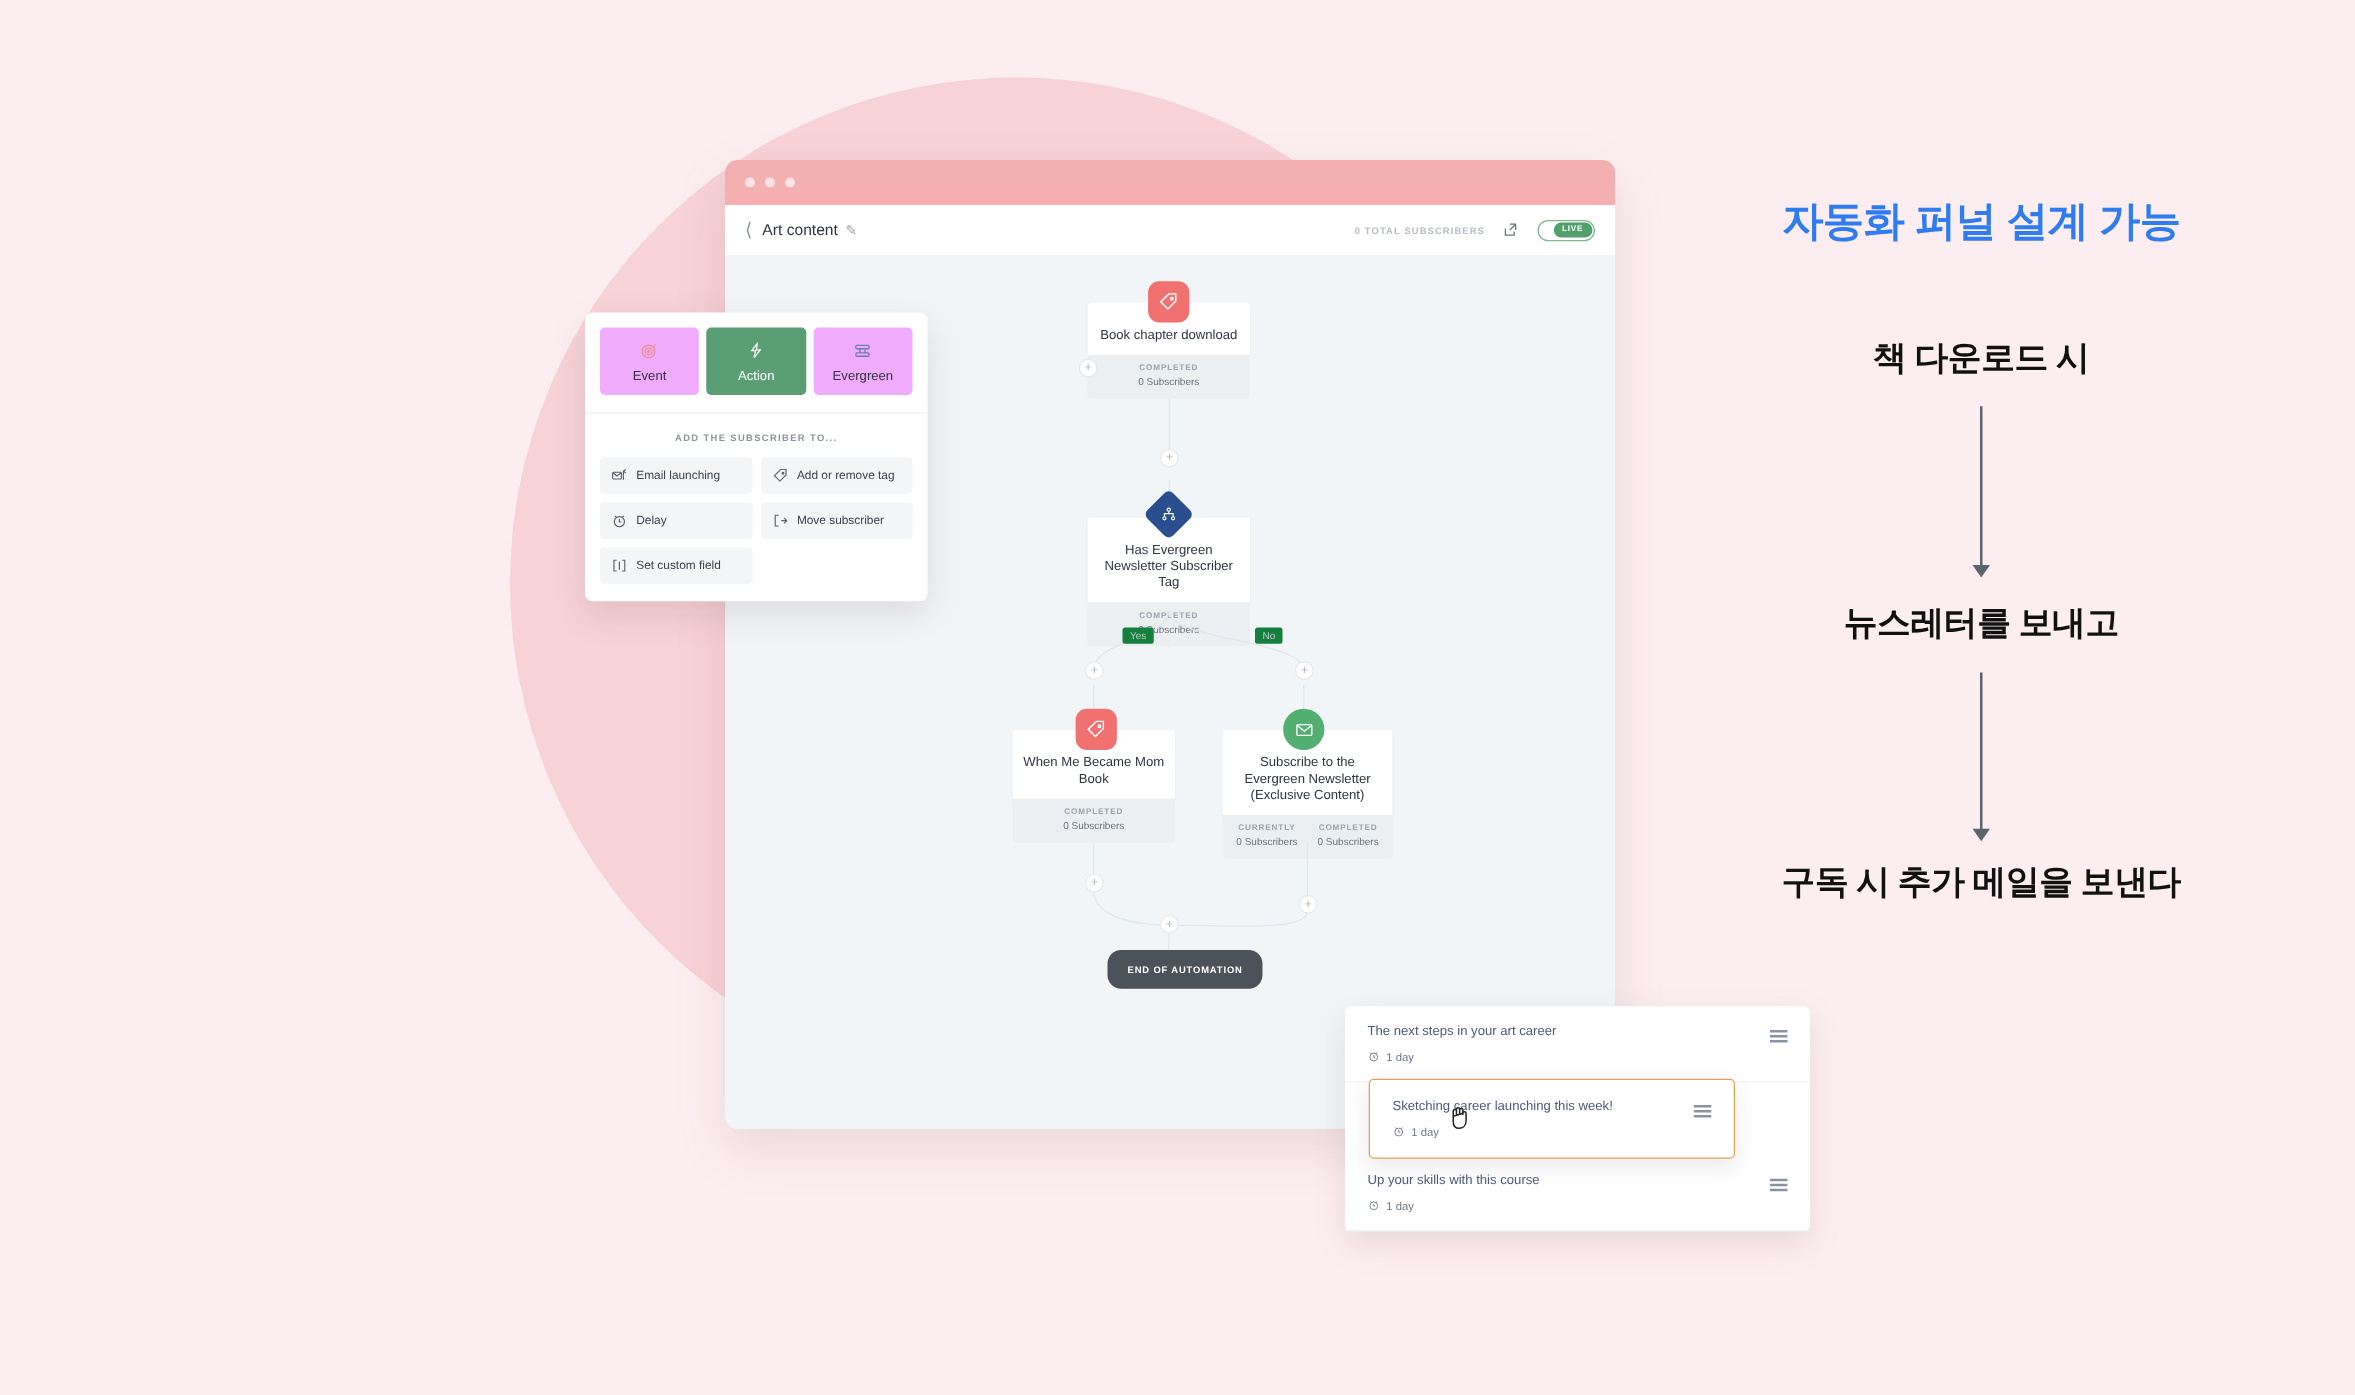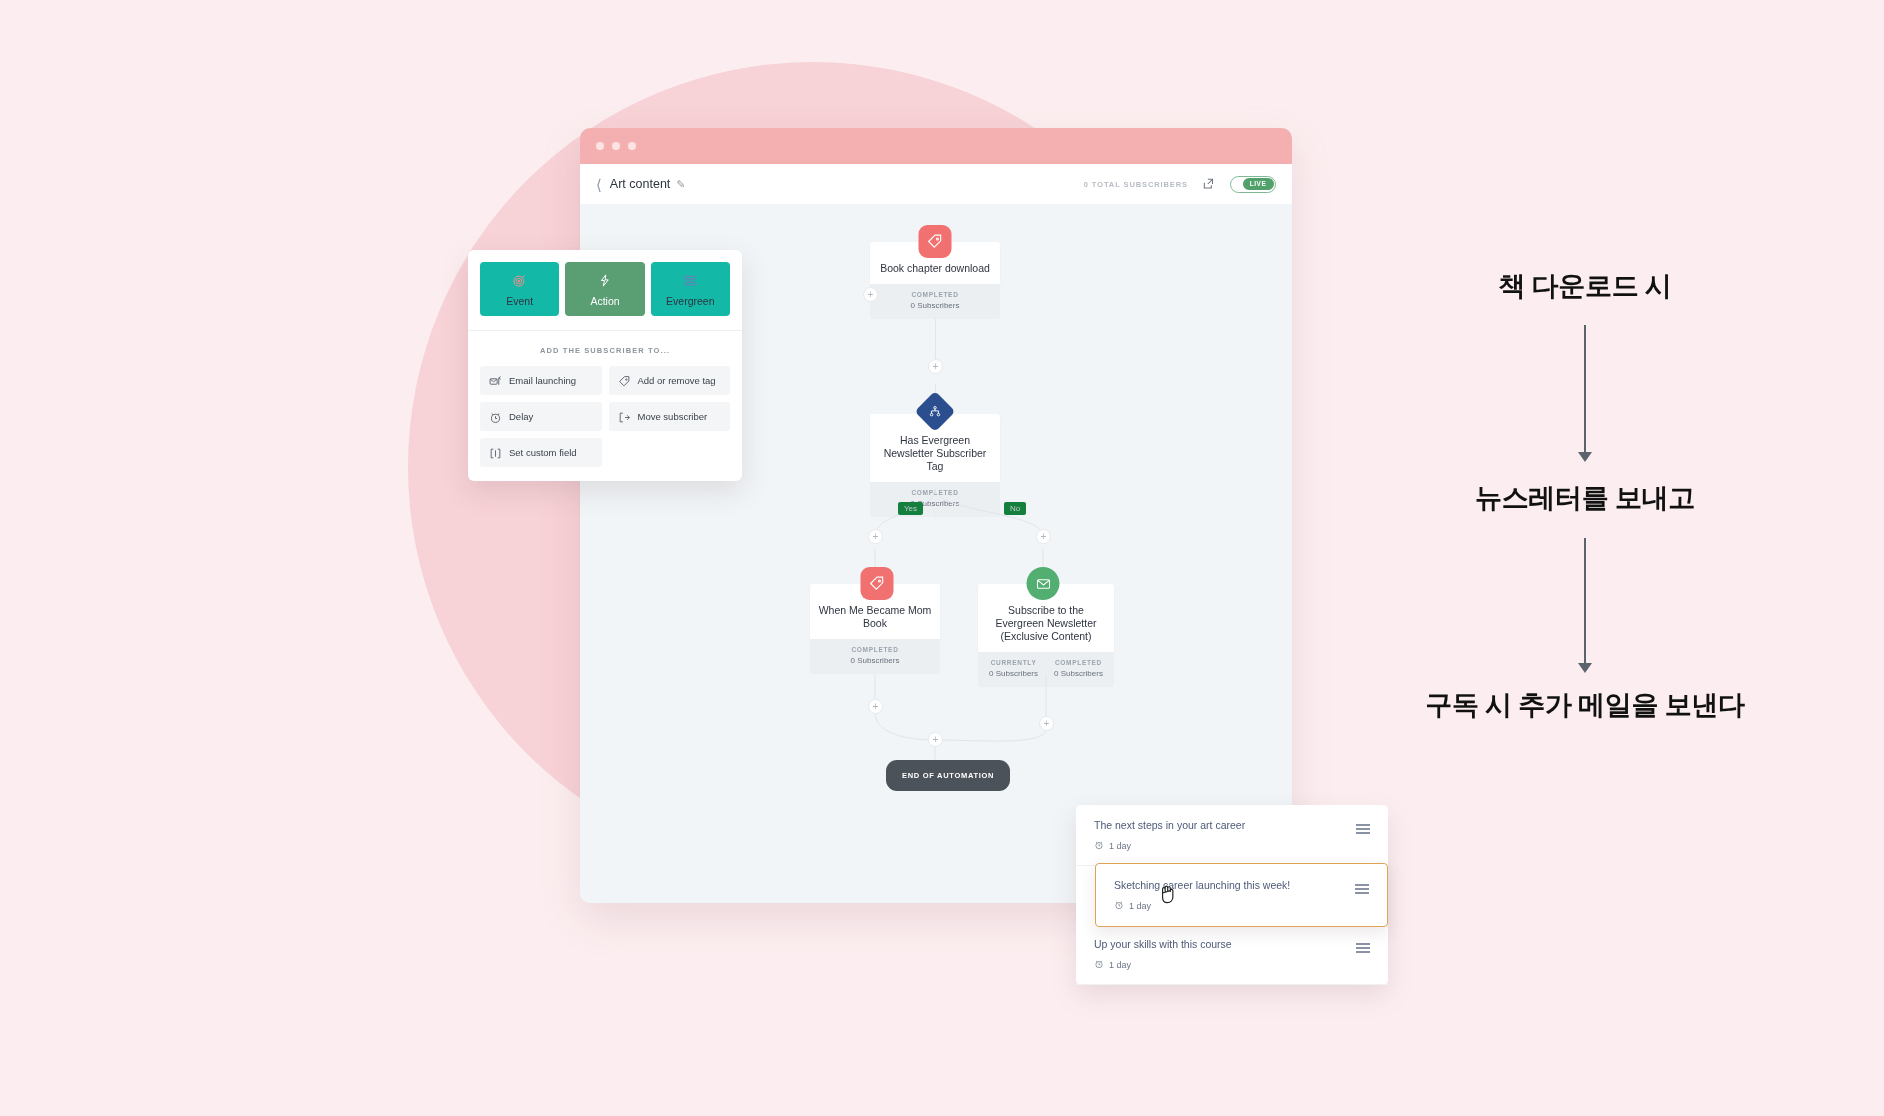--- a/index.html
+++ b/index.html
@@ -118,21 +118,21 @@
 
   
   .action-panel {
     position: absolute; left: 468px; top: 250px;
     width: 274px; background: #fff; border-radius: 6px;
     box-shadow: 0 10px 28px rgba(120,90,100,.16);
     z-index: 6; overflow: hidden;
   }
   .tabs { display: flex; gap: 6px; padding: 12px 12px 14px; }
   .tab {
-    flex: 1; border-radius: 4px; background: #14b8a6;
+    flex: 1; border-radius: 4px; background: #f0abfc;
     padding: 10px 2px 9px; text-align: center;
   }
   .tab.active { background: #5a9e73; }
   .tab-label { font-size: 10.5px; color: #2e3440; margin-top: 6px; display: block; }
   .tab.active .tab-label { color: #fff; }
   .tab-ic { height: 17px; display: flex; align-items: center; justify-content: center; }
   .panel-div { height: 1px; background: #edeff1; }
   .panel-section-title {
     text-align: center; font-size: 7.5px; letter-spacing: 1.1px;
     color: #8c949d; font-weight: 700; padding: 15px 0 11px;
@@ -143,21 +143,21 @@
   .opt {
     width: calc(50% - 3.5px); background: #f3f5f7; border-radius: 3px;
     padding: 8px 9px; display: flex; align-items: center; gap: 7px;
   }
   .opt-label { font-size: 9.5px; color: #3b424a; }
   .opt-ic { width: 13px; height: 13px; color: #5a616a; flex: none; }
 
   
   .email-card {
     position: absolute; left: 1076px; top: 805px;
-    width: 312px; background: #fff; border-radius: 5px;
+    width: 372px; background: #fff; border-radius: 5px;
     box-shadow: 0 10px 26px rgba(120,90,100,.15);
     z-index: 7;
   }
   .email-row {
     padding: 14px 18px 13px; border-bottom: 1px solid #f0f1f3;
     display: flex; align-items: flex-start;
   }
   .email-row:last-child { border-bottom: none; }
   .email-subject { font-size: 10.5px; color: #4d5a78; line-height: 1.3; }
   .email-meta {
@@ -527,20 +527,21 @@
   </div>
 </div>
 
 <div class="cursor-hand">
   <svg viewBox="0 0 24 26" width="22" height="26">
     <path d="M5 13V8.5a1.4 1.4 0 012.8 0V12m0-1V7a1.4 1.4 0 012.8 0v4.5m0-1V7.6a1.4 1.4 0 012.8 0V12m0-1.6a1.4 1.4 0 012.8 0V17c0 4-2.6 6.5-6 6.5S5 21 5 17.5V13z" fill="#fff" stroke="#222" stroke-width="1.3" stroke-linejoin="round"></path>
   </svg>
 </div>
 
 <div class="right-col">
+  <div class="kr-head">자동화 퍼널 설계 가능</div>
   <div class="kr-1">책 다운로드 시</div>
   <div class="arrow-line a1-line"></div>
   <div class="arrow-head a1-head"></div>
   <div class="kr-2">뉴스레터를 보내고</div>
   <div class="arrow-line a2-line"></div>
   <div class="arrow-head a2-head"></div>
   <div class="kr-3">구독 시 추가 메일을 보낸다</div>
 </div>
 
 </body></html>

